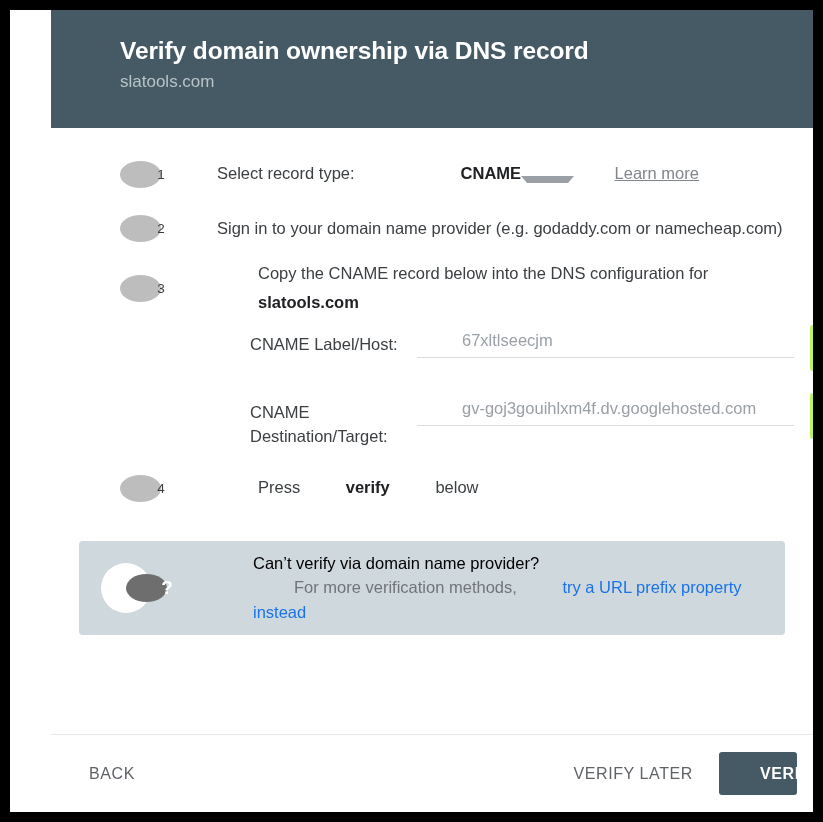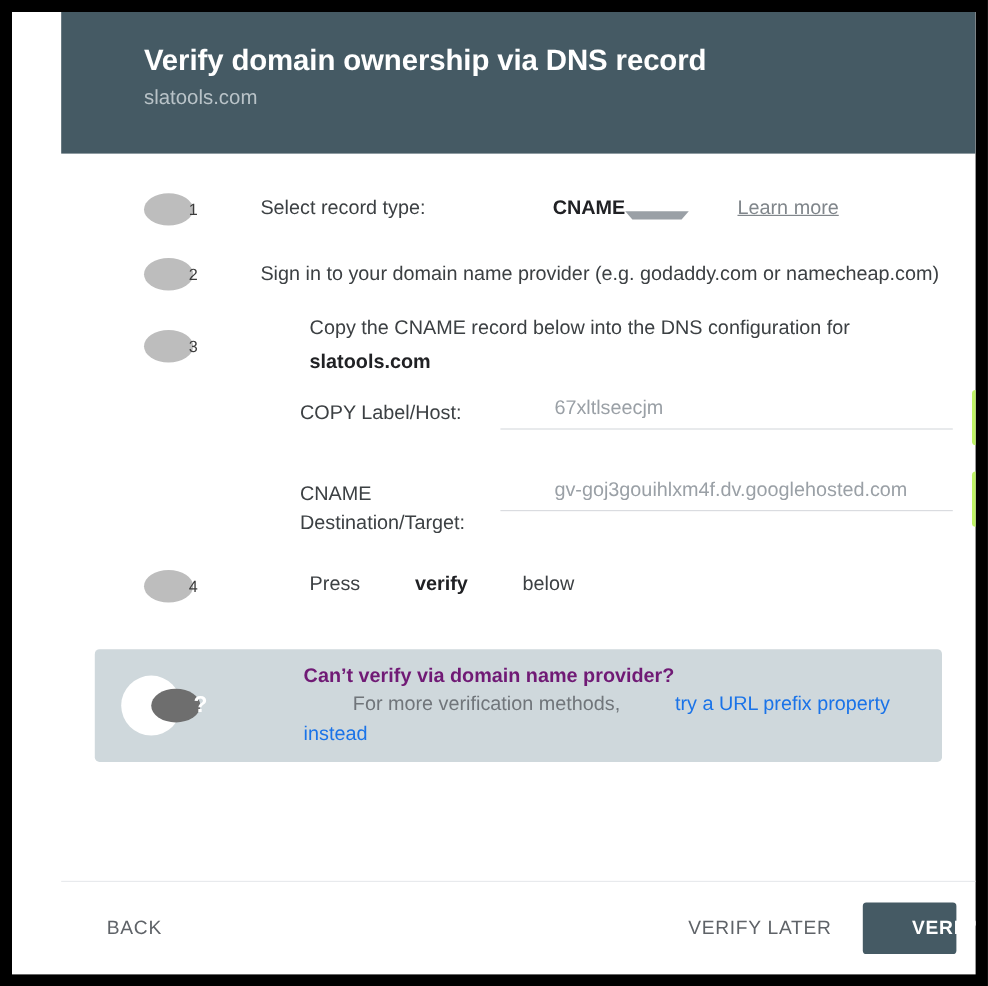--- a/index.html
+++ b/index.html
@@ -210,22 +210,22 @@
     font-size: 19px;
     font-weight: bold;
     display: flex;
     align-items: center;
     justify-content: center;
     line-height: 1;
   }
   .help-texts { line-height: 1.5; }
   .help-title {
     font-size: 16.5px;
-    font-weight: bold;
-    color: #701a75;
+    font-weight: normal;
+    color: #000000;
   }
   .help-sub {
     font-size: 16.5px;
     color: #70757a;
   }
 
   
   .dlg-footer {
     flex: 0 0 auto;
     height: 78px;
@@ -289,21 +289,21 @@
       </div>
 
       <div class="step-row row3">
         <div class="step-badge">3</div>
         <div class="step-text"><span>Copy the CNAME record below into the DNS configuration for </span><b>slatools.com</b></div>
       </div>
 
       <div class="fields">
 
         <div class="field-row">
-          <div class="field-label">COPY Label/Host:</div>
+          <div class="field-label">CNAME Label/Host:</div>
           <div class="field-box">
             <div class="field-value">67xltlseecjm</div>
           </div>
           <button class="copy-btn">COPY</button>
         </div>
 
         <div class="field-row">
           <div class="field-label">CNAME Destination/Target:</div>
           <div class="field-box">
             <div class="field-value">gv-goj3gouihlxm4f.dv.googlehosted.com</div>

